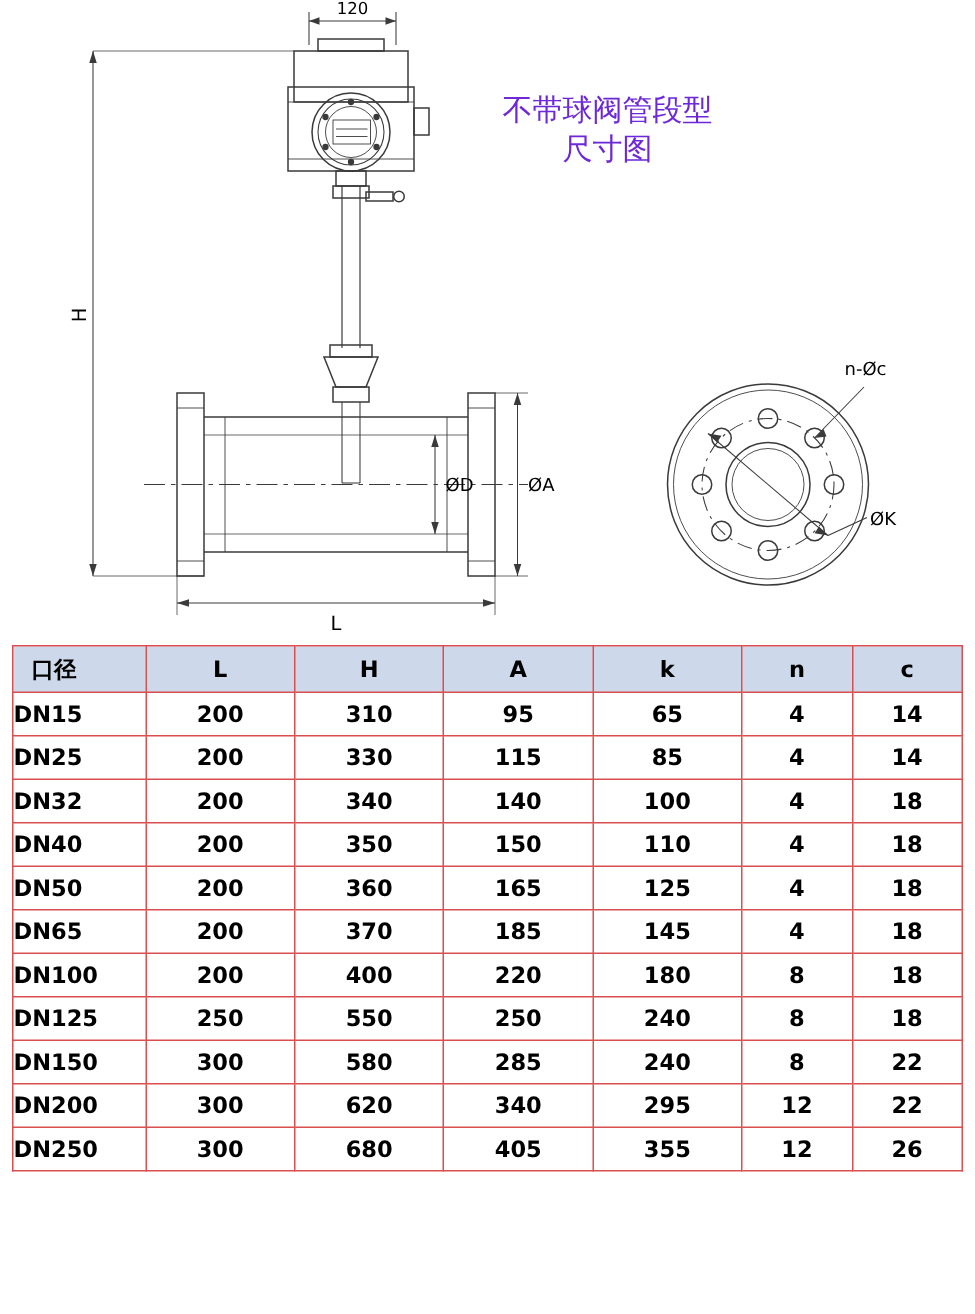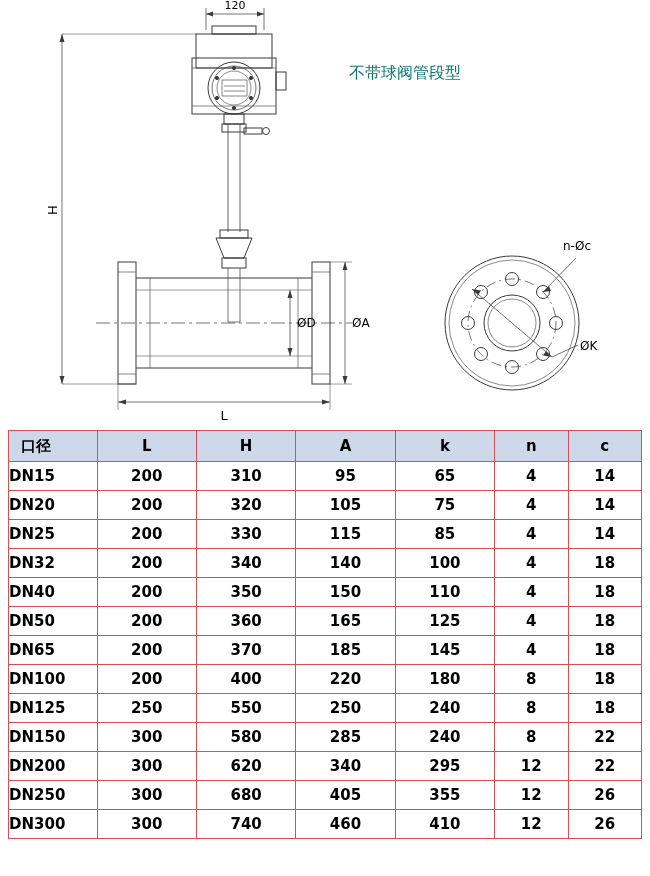--- a/index.html
+++ b/index.html
@@ -26,23 +26,23 @@
     position: absolute;
     left: 0;
     top: 0;
   }
   .title-block {
     position: absolute;
     left: 300px;
     top: 60px;
     width: 210px;
     text-align: center;
-    font-size: 16px;
+    font-size: 20px;
     line-height: 26px;
-    color: #0f766e;
+    color: #6d28d9;
     font-family: "DejaVu Sans", sans-serif;
   }
   .title-block div {
     white-space: nowrap;
   }
 
   
   #spec-table {
     border-collapse: collapse;
     width: 634px;
@@ -237,20 +237,21 @@
 
     <text x="352" y="327" font-size="12">ØA</text>
 
     <text x="580" y="350" font-size="12">ØK</text>
 
     <text x="563" y="250" font-size="12">n-Øc</text>
   </svg>
 
   <div class="title-block">
     <div>不带球阀管段型</div>
+    <div>尺寸图</div>
   </div>
 </div>
 
 <table id="spec-table">
   <colgroup>
     <col class="col-name">
       <col class="col-num">
       <col class="col-num">
     <col class="col-num">
       <col class="col-num">
@@ -272,29 +273,20 @@
       <tr>
         <td>DN15</td>
         <td>200</td>
         <td>310</td>
         <td>95</td>
         <td>65</td>
         <td>4</td>
         <td>14</td>
       </tr>
       <tr>
-        <td>DN20</td>
-        <td>200</td>
-        <td>320</td>
-        <td>105</td>
-        <td>75</td>
-        <td>4</td>
-        <td>14</td>
-      </tr>
-      <tr>
         <td>DN25</td>
         <td>200</td>
         <td>330</td>
         <td>115</td>
         <td>85</td>
         <td>4</td>
         <td>14</td>
       </tr>
       <tr>
         <td>DN32</td>
@@ -370,23 +362,14 @@
       </tr>
       <tr>
         <td>DN250</td>
         <td>300</td>
         <td>680</td>
         <td>405</td>
         <td>355</td>
         <td>12</td>
         <td>26</td>
       </tr>
-      <tr>
-        <td>DN300</td>
-        <td>300</td>
-        <td>740</td>
-        <td>460</td>
-        <td>410</td>
-        <td>12</td>
-        <td>26</td>
-      </tr>
     </tbody>
 </table>
 
 </body></html>

